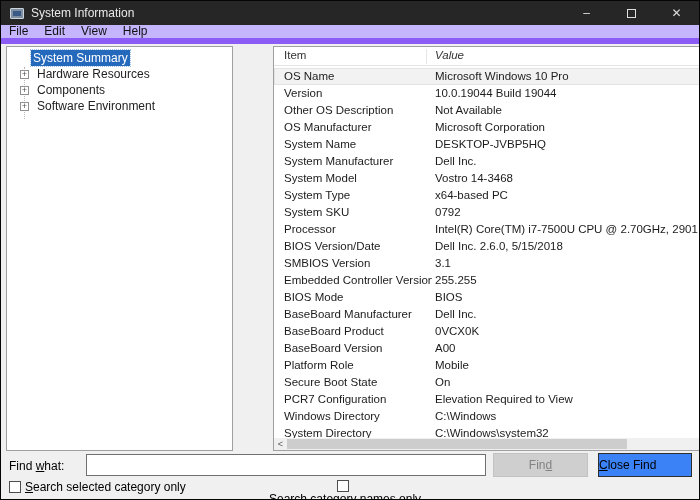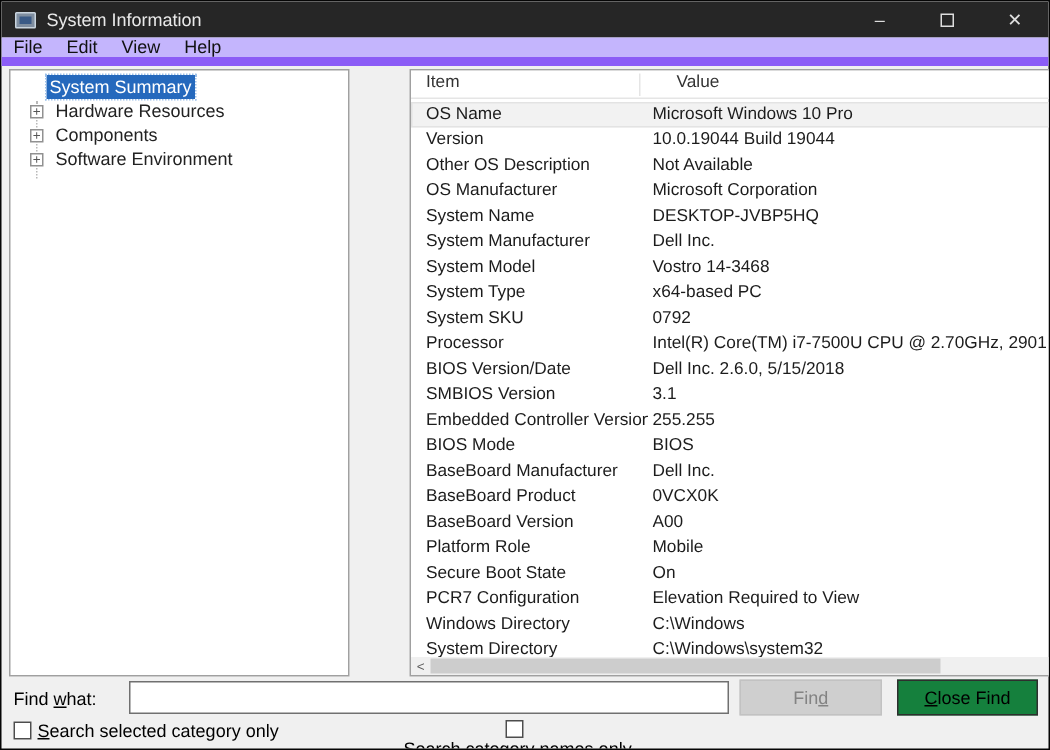--- a/index.html
+++ b/index.html
@@ -24,42 +24,42 @@
   #tree { position:relative; padding-top:3px; }
   #tree-guide { position:absolute; left:17px; top:20px; height:52px; border-left:1px dotted #b8b8b8; }
   .tree-row { height:16px; line-height:16px; font-size:12px; color:#222; display:flex; align-items:center; padding-left:13px; position:relative; }
   .tree-row.root { padding-left:24px; }
   .expander { width:9px; height:9px; border:1px solid #919191; background:#fff; color:#555; font-size:9px; line-height:7px; text-align:center; margin-right:6px; flex:0 0 auto; z-index:1; }
   .tree-label { white-space:nowrap; padding:0 2px; }
   .tree-label.sel { background:#2569bd; color:#fff; outline:1px dotted #9cbfe8; }
   #right-pane { position:absolute; left:236px; top:45px; width:460px; height:405px; background:#fff; border:1px solid #a0a0a0; overflow:hidden;margin-left:36px; }
   
   #thead { position:absolute; left:0; top:0; right:13px; height:19px; background:#fff; border-bottom:1px solid #e5e5e5; font-size:11.5px; color:#333; }
-  #thead .c1 { left:10px; } #thead .c2 { left:177px; }
+  #thead .c1 { left:10px; } #thead .c2 { left:161px;font-style:italic; }
   #thead span { position:absolute; top:2px; }
   #col-divider { position:absolute; left:152px; top:2px; height:15px; border-left:1px solid #e5e5e5; }
   #table-rows { position:absolute; left:0; top:21px; right:13px; }
   .trow { position:relative; height:17px; line-height:17px; font-size:11.5px; color:#1c1c1c; white-space:nowrap; overflow:hidden; }
   .trow.rowsel { background:#f2f2f2; box-shadow:inset 0 0 0 1px #e3e3e3; }
   .trow .c1 { position:absolute; left:10px; width:148px; overflow:hidden; text-overflow:clip; white-space:nowrap; }
   .trow .c2 { position:absolute; left:161px; right:2px; overflow:hidden; white-space:nowrap; }
   
   #vscroll { position:absolute; top:0; right:0; bottom:12px; width:13px; background:#f0f0f0; }
   .scroll-arrow { position:absolute; width:13px; height:13px; color:#5a5a5a; font-size:9px; text-align:center; line-height:13px; }
   #vs-up { top:0; } #vs-down { bottom:0; }
   #vs-thumb { position:absolute; top:14px; left:1px; width:11px; height:230px; background:#cdcdcd; }
   #hscroll { position:absolute; left:0; right:13px; bottom:0; height:12px; background:#f0f0f0; }
   #hs-left { left:0; top:0; line-height:12px; } #hs-right { right:0; top:0; line-height:12px; }
   #hs-thumb { position:absolute; left:13px; top:1px; height:10px; width:340px; background:#cdcdcd; }
   #scroll-corner { position:absolute; right:0; bottom:0; width:13px; height:12px; background:#f0f0f0; }
   
   #find-label { position:absolute; left:8px; top:458px; font-size:12px; color:#000; }
   #find-input { position:absolute; left:85px; top:453px; width:400px; height:22px; border:1px solid #707070; background:#fff; font-size:12px; padding:0 4px; font-family:inherit; }
   #find-btn { position:absolute; left:492px; top:452px; width:95px; height:24px; background:#cfcfcf; color:#838383; border:1px solid #c2c2c2; font-size:12px; text-align:center; line-height:22px; }
-  #closefind-btn { position:absolute; left:597px; top:452px; width:94px; height:24px; background:#15803d; color:#000; border:1px solid #2e2e2e; font-size:12px; text-align:center; line-height:22px; }
+  #closefind-btn { position:absolute; left:597px; top:452px; width:94px; height:24px; background:#3b82f6; color:#000; border:1px solid #2e2e2e; font-size:12px; line-height:22px; }
   
   .check-group { position:absolute; top:479px; display:flex; align-items:center; font-size:12px; color:#000; }
   #check1 { left:8px; } #check2 { left:268px;flex-direction:column; }
   .checkbox { width:12px; height:12px; border:1px solid #4d4d4d; background:#fff; margin-right:4px; flex:0 0 auto; }
   u { text-decoration:underline; }
 </style>
 </head>
 <body>
 
 <div id="window">

